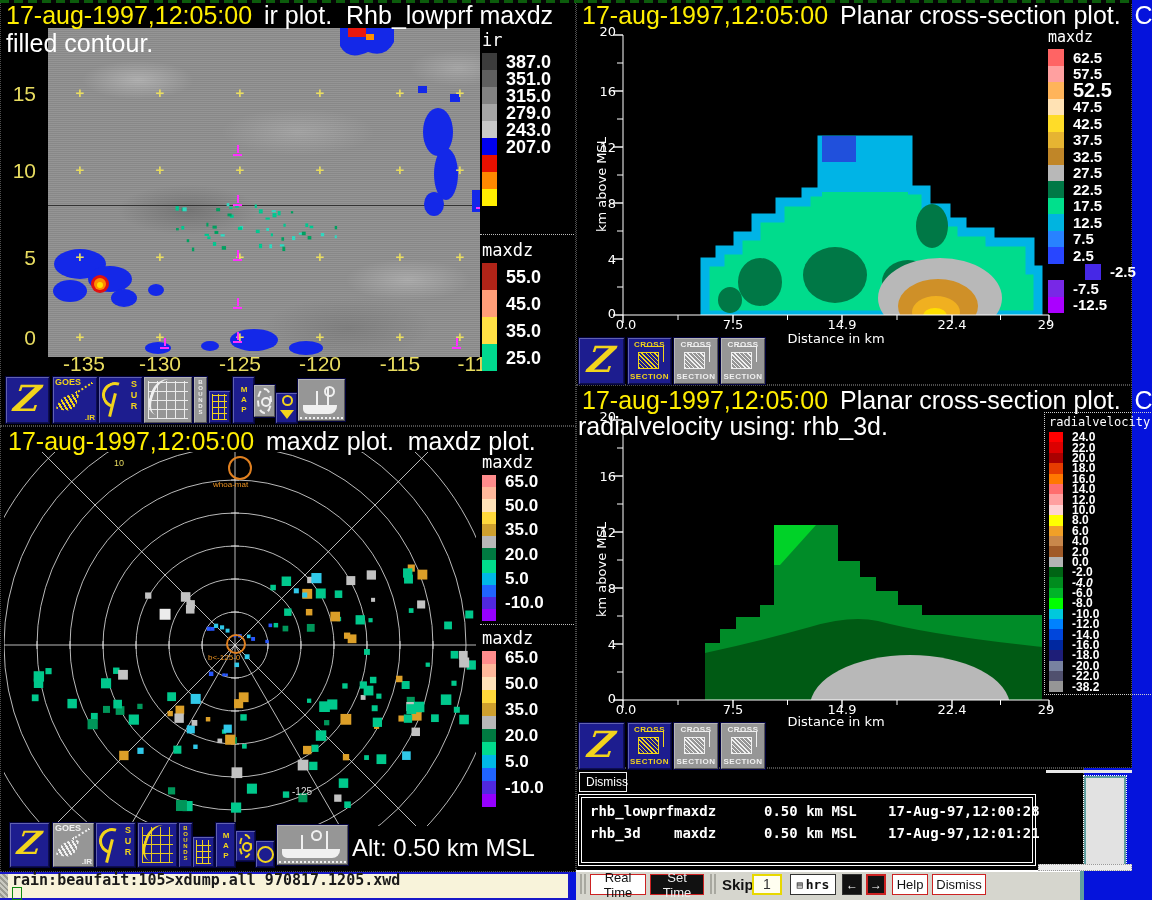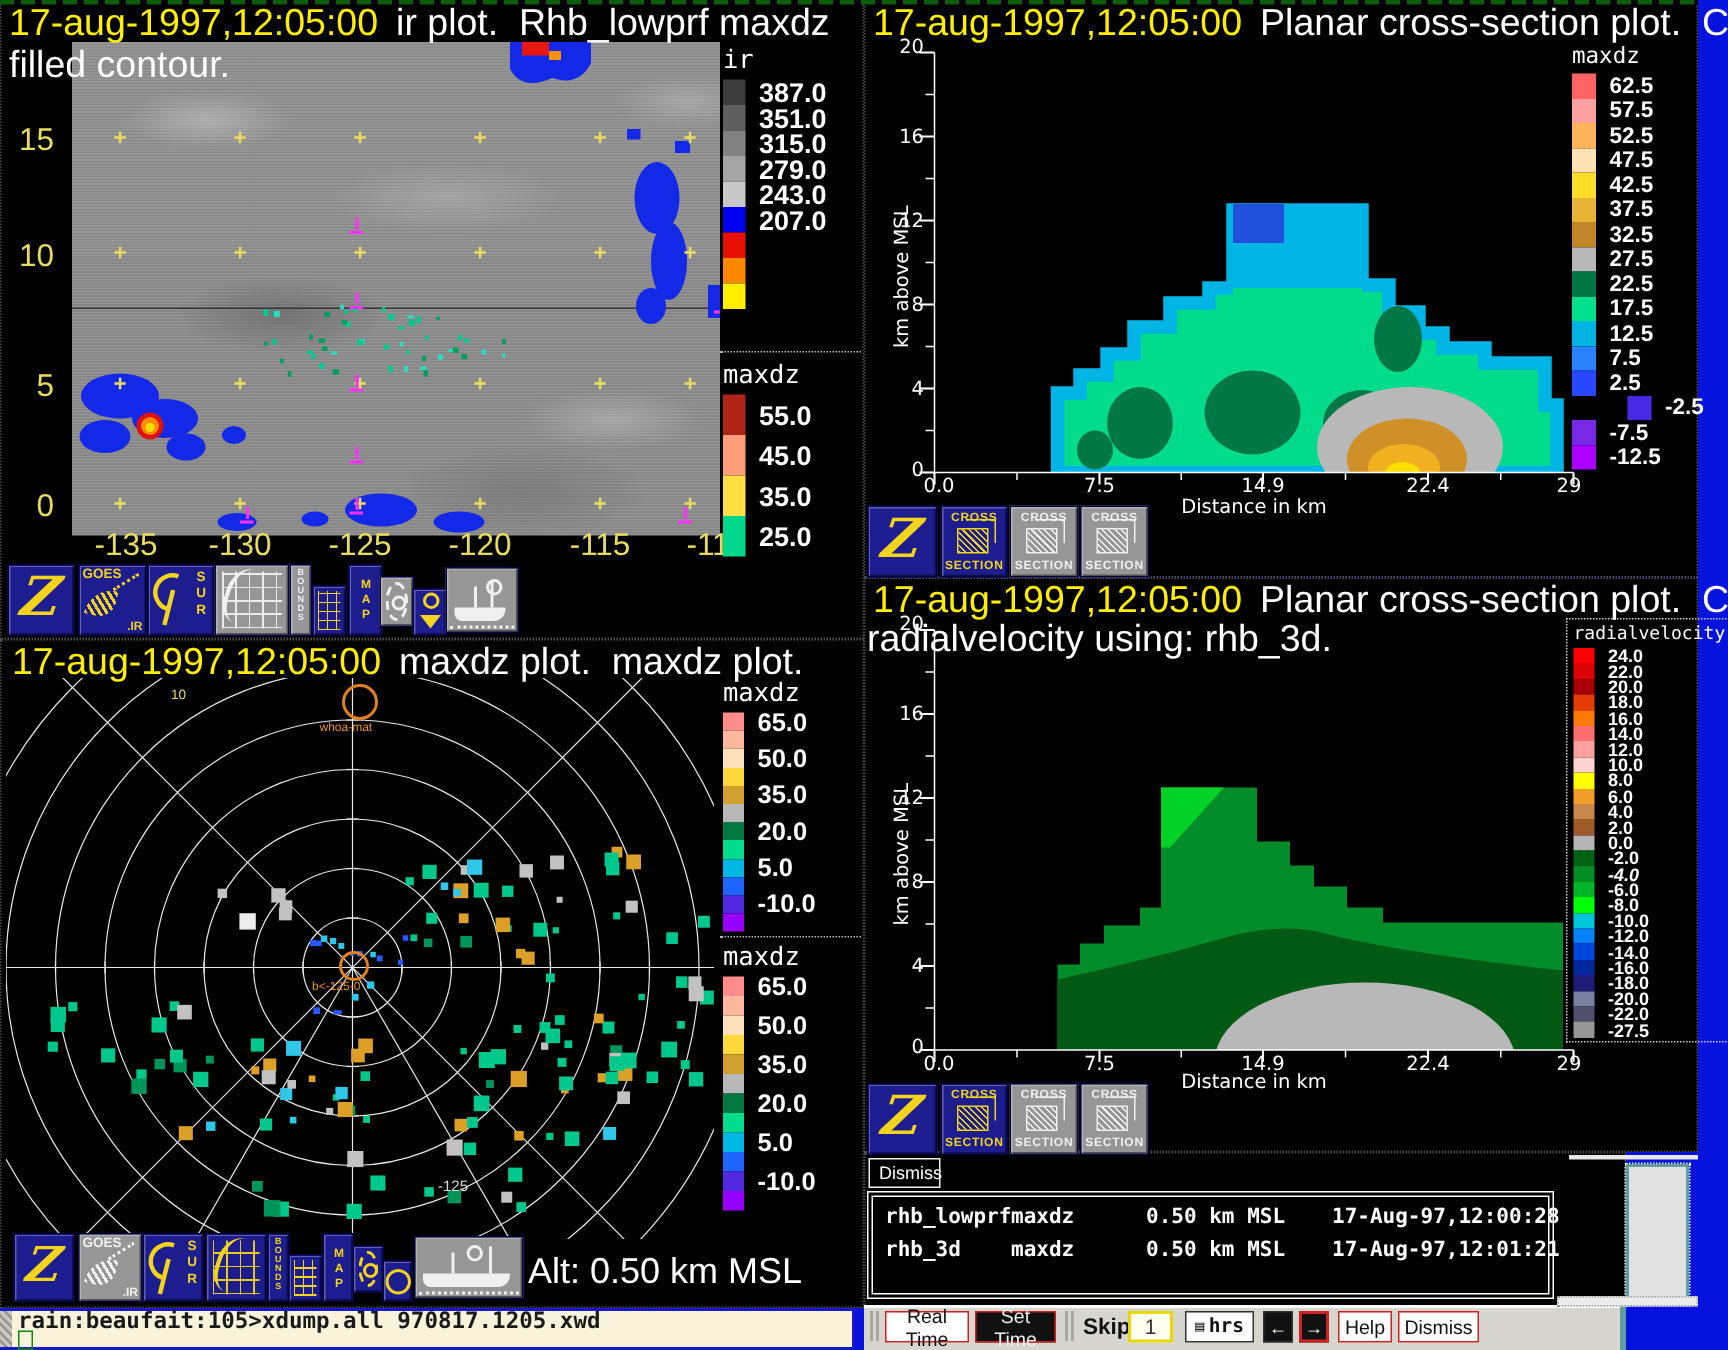--- a/index.html
+++ b/index.html
@@ -386,21 +386,21 @@
         <div class="cbrow" style="height: 16.5px;">
           <span class="sw" style="width: 16px; height: 16.5px; background: rgb(255, 100, 100);"></span>
           <span class="cl" style="font-size: 15px;">62.5</span>
         </div>
         <div class="cbrow" style="height: 16.5px;">
           <span class="sw" style="width: 16px; height: 16.5px; background: rgb(255, 160, 160);"></span>
           <span class="cl" style="font-size: 15px;">57.5</span>
         </div>
         <div class="cbrow" style="height: 16.5px;">
           <span class="sw" style="width: 16px; height: 16.5px; background: rgb(255, 180, 90);"></span>
-          <span class="cl" style="font-size: 15px;">52.5</span>
+          <span class="cl" style="font-size: 20px;">52.5</span>
         </div>
         <div class="cbrow" style="height: 16.5px;">
           <span class="sw" style="width: 16px; height: 16.5px; background: rgb(255, 226, 180);"></span>
           <span class="cl" style="font-size: 15px;">47.5</span>
         </div>
         <div class="cbrow" style="height: 16.5px;">
           <span class="sw" style="width: 16px; height: 16.5px; background: rgb(255, 220, 40);"></span>
           <span class="cl" style="font-size: 15px;">42.5</span>
         </div>
         <div class="cbrow" style="height: 16.5px;">
@@ -965,21 +965,21 @@
         <div class="cbrow" style="height: 10.4px;">
           <span class="sw" style="width: 14px; height: 10.4px; background: rgb(120, 130, 160);"></span>
           <span class="cl" style="font-size: 12px;">-20.0</span>
         </div>
         <div class="cbrow" style="height: 10.4px;">
           <span class="sw" style="width: 14px; height: 10.4px; background: rgb(80, 80, 110);"></span>
           <span class="cl" style="font-size: 12px;">-22.0</span>
         </div>
         <div class="cbrow" style="height: 10.4px;">
           <span class="sw" style="width: 14px; height: 10.4px; background: rgb(150, 150, 150);"></span>
-          <span class="cl" style="font-size: 12px;">-27.5</span>
+          <span class="cl" style="font-size: 12px;">-38.2</span>
         </div>
       </div>
   </div>
 
   <div class="ibtn blue" style="left:578px;top:722px;width:45px;height:46px;">
       <span class="z">Z</span>
     </div>
   <div class="ibtn blue" style="left:627px;top:722px;width:43px;height:46px;">
       <i class="xl1">CROSS</i>
       <i class="cube">

